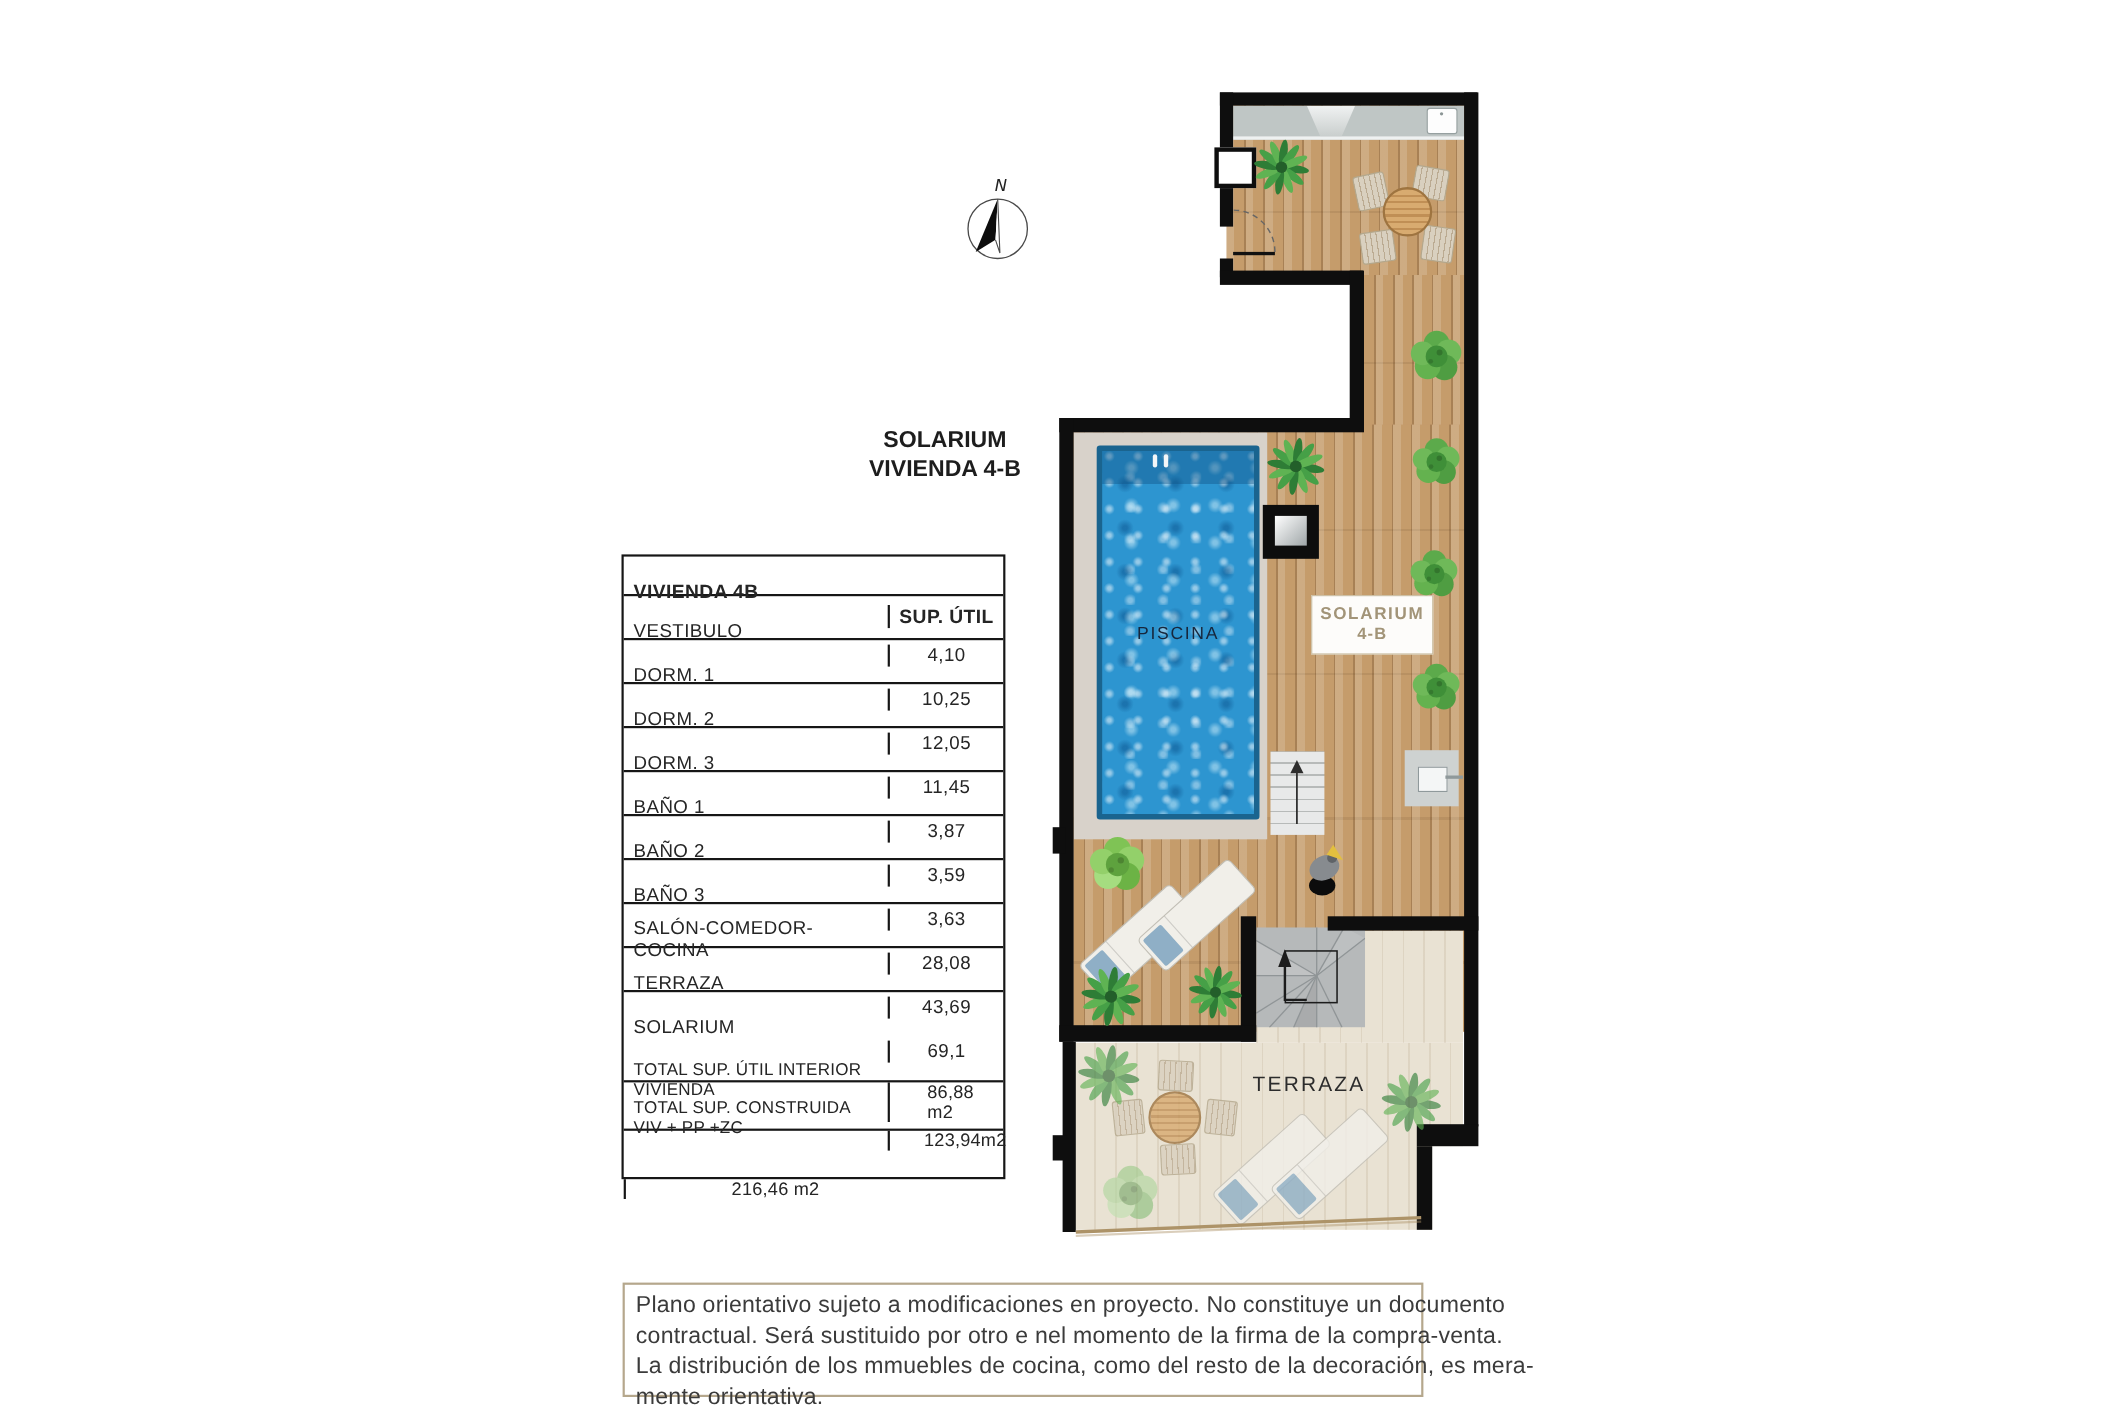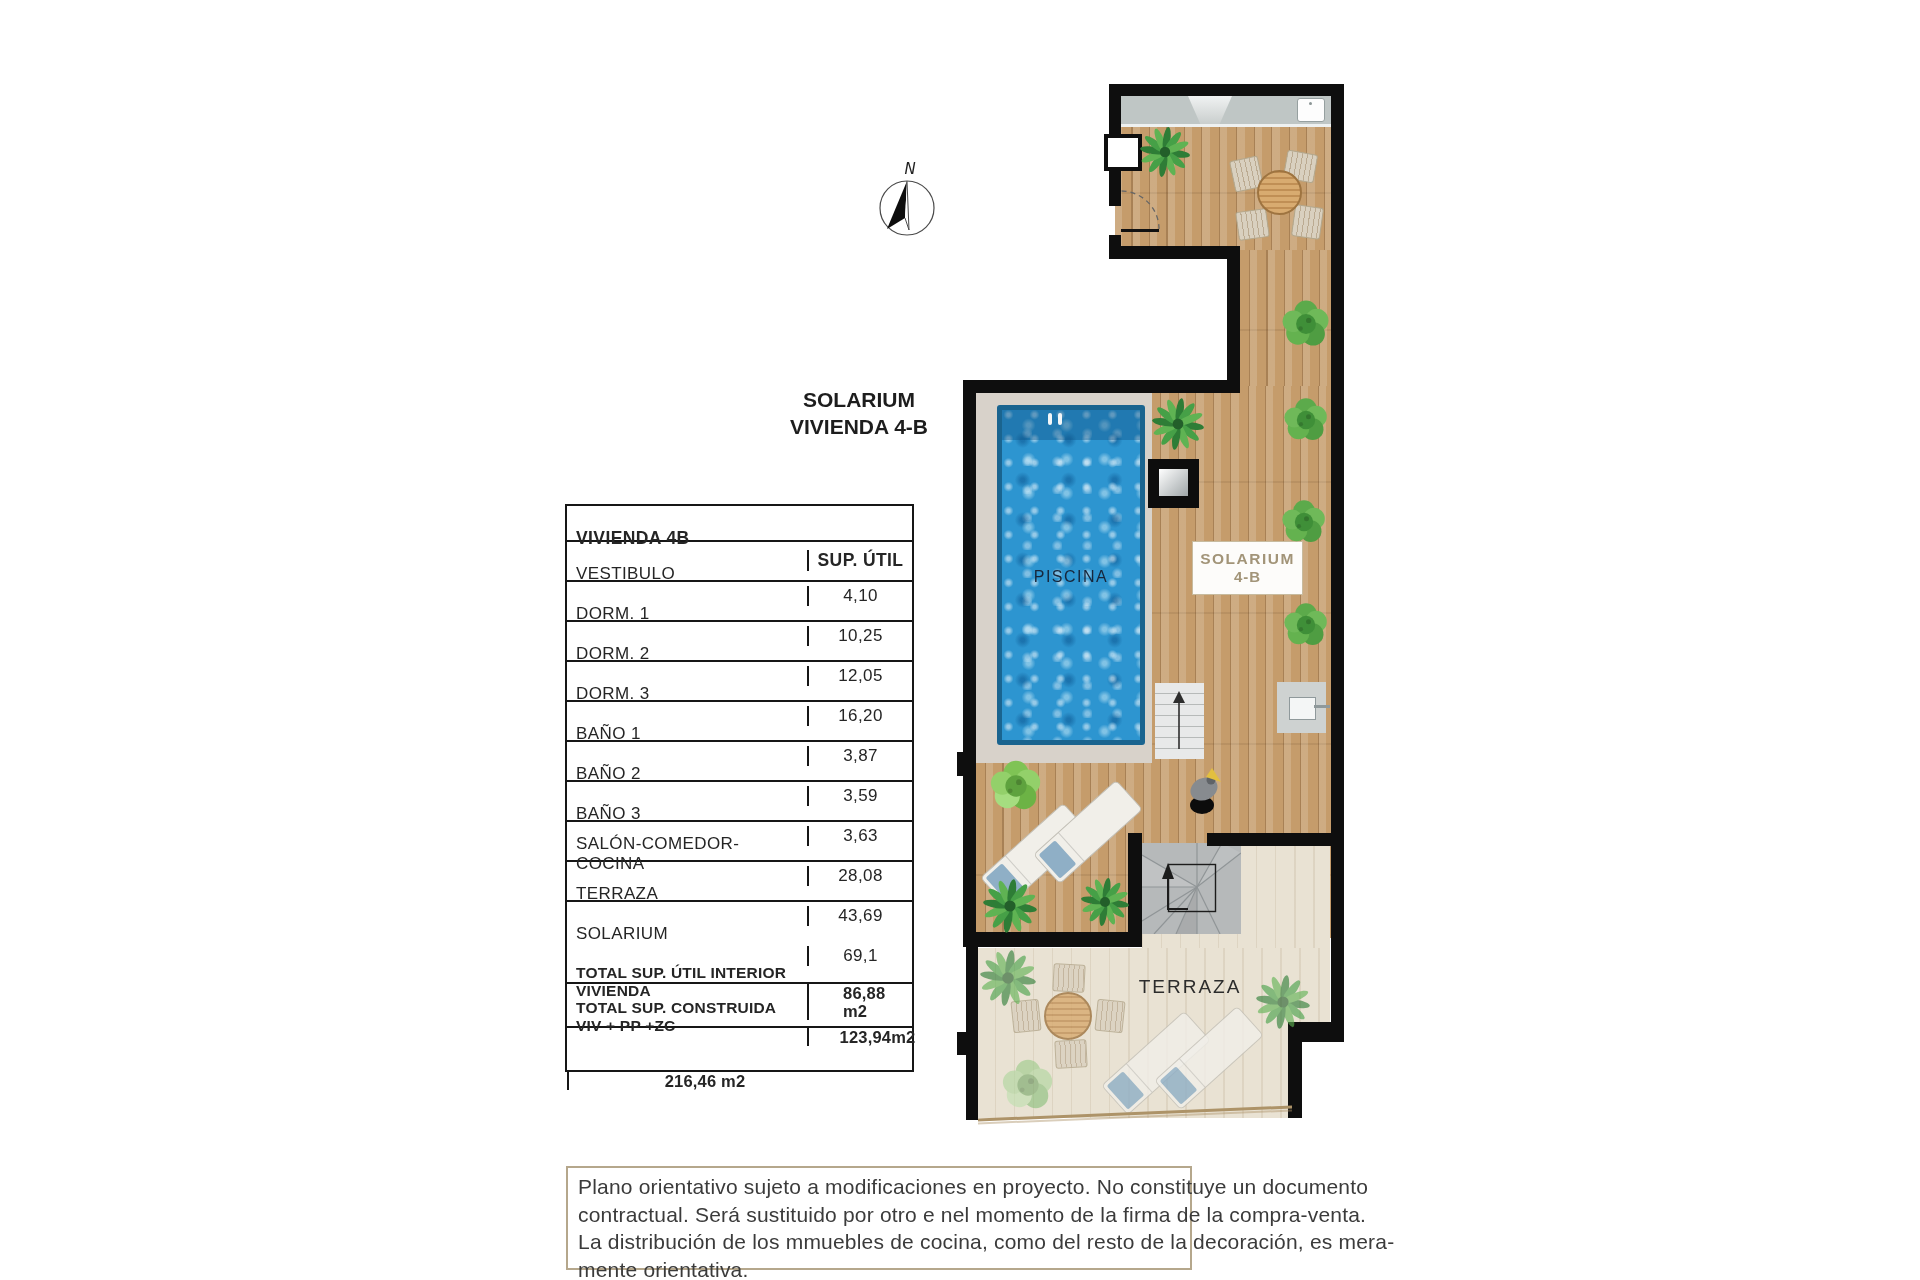--- a/index.html
+++ b/index.html
@@ -12,28 +12,28 @@
               box-sizing:border-box;background:#fff;z-index:5;}
   .trow{display:grid;grid-template-columns:240px 105px;border-bottom:2px solid #161616;}
   .trow:last-child{border-bottom:none;}
   .tcell{box-sizing:border-box;padding-left:9px;display:flex;align-items:center;
          font-size:17px;letter-spacing:.4px;color:#252525;}
   .tcell.val{justify-content:center;padding-left:0;border-left:2px solid #161616;margin-top:44px;}
   .hrow .tcell{font-weight:bold;font-size:17.5px;}
   .drow{height:38px;}
   .hrowh{height:34px;}
   .totrow{height:42px;}
-  .totrow .tcell{font-weight:bold;font-size:15.5px;line-height:18px;letter-spacing:.2px;}
+  .totrow .tcell{font-weight:normal;font-size:15.5px;line-height:18px;letter-spacing:.2px;}
   .totrow .lab{display:block;padding-top:3px;}
   .totrow .val{font-size:16.5px;padding-left:34px;}
   
   #plan-title{position:absolute;left:764px;top:386px;width:190px;text-align:center;
               font-weight:bold;font-size:21px;line-height:27px;color:#1d1d1d;z-index:5;}
   
-  #disclaimer{position:absolute;left:566px;top:1166px;width:626px;height:104px;
+  #disclaimer{position:absolute;left:566px;top:1166px;width:728px;height:104px;
               border:2px solid #b5a78c;box-sizing:border-box;background:#fff;
               padding:5px 10px;z-index:5;}
   .dline{font-size:21px;line-height:27.5px;color:#3b3b3b;letter-spacing:.2px;white-space:nowrap;}
   
   .wood{background-color:#c59c6b;
     background-image:
       repeating-linear-gradient(90deg,rgba(255,255,255,.16) 0 7px,rgba(255,255,255,0) 7px 16px,rgba(92,58,28,.28) 16px 17.5px),
       repeating-linear-gradient(0deg,transparent 0 62px,rgba(70,44,20,.10) 62px 64px,transparent 64px 131px);
     z-index:1;}
   .terr{background-color:#e9e2d3;
@@ -126,21 +126,21 @@
         <div class="trow drow">
           <div class="tcell">DORM. 1</div>
           <div class="tcell val">10,25</div>
         </div>
         <div class="trow drow">
           <div class="tcell">DORM. 2</div>
           <div class="tcell val">12,05</div>
         </div>
         <div class="trow drow">
           <div class="tcell">DORM. 3</div>
-          <div class="tcell val">16,20</div>
+          <div class="tcell val">11,45</div>
         </div>
         <div class="trow drow">
           <div class="tcell">BAÑO 1</div>
           <div class="tcell val">3,87</div>
         </div>
         <div class="trow drow">
           <div class="tcell">BAÑO 2</div>
           <div class="tcell val">3,59</div>
         </div>
         <div class="trow drow">

